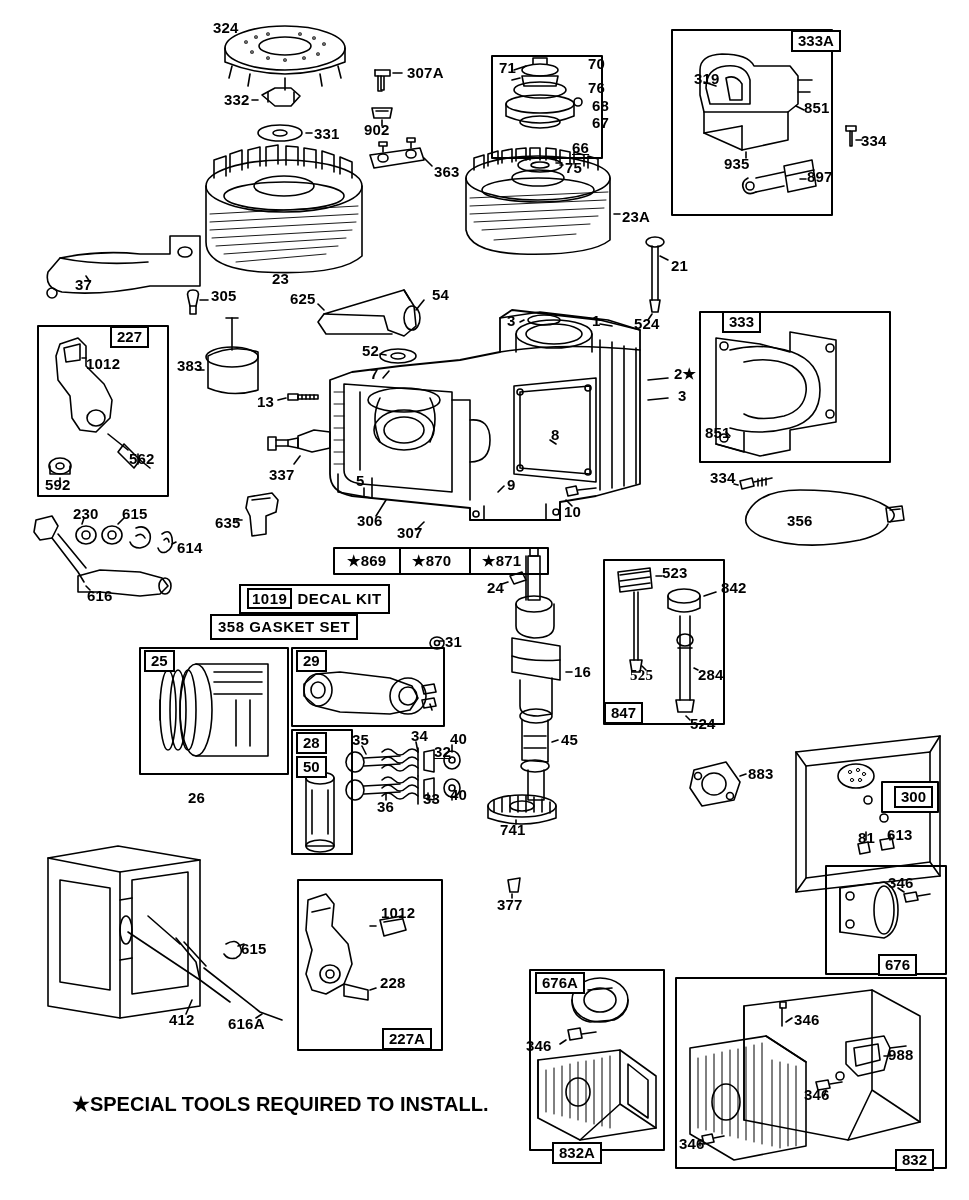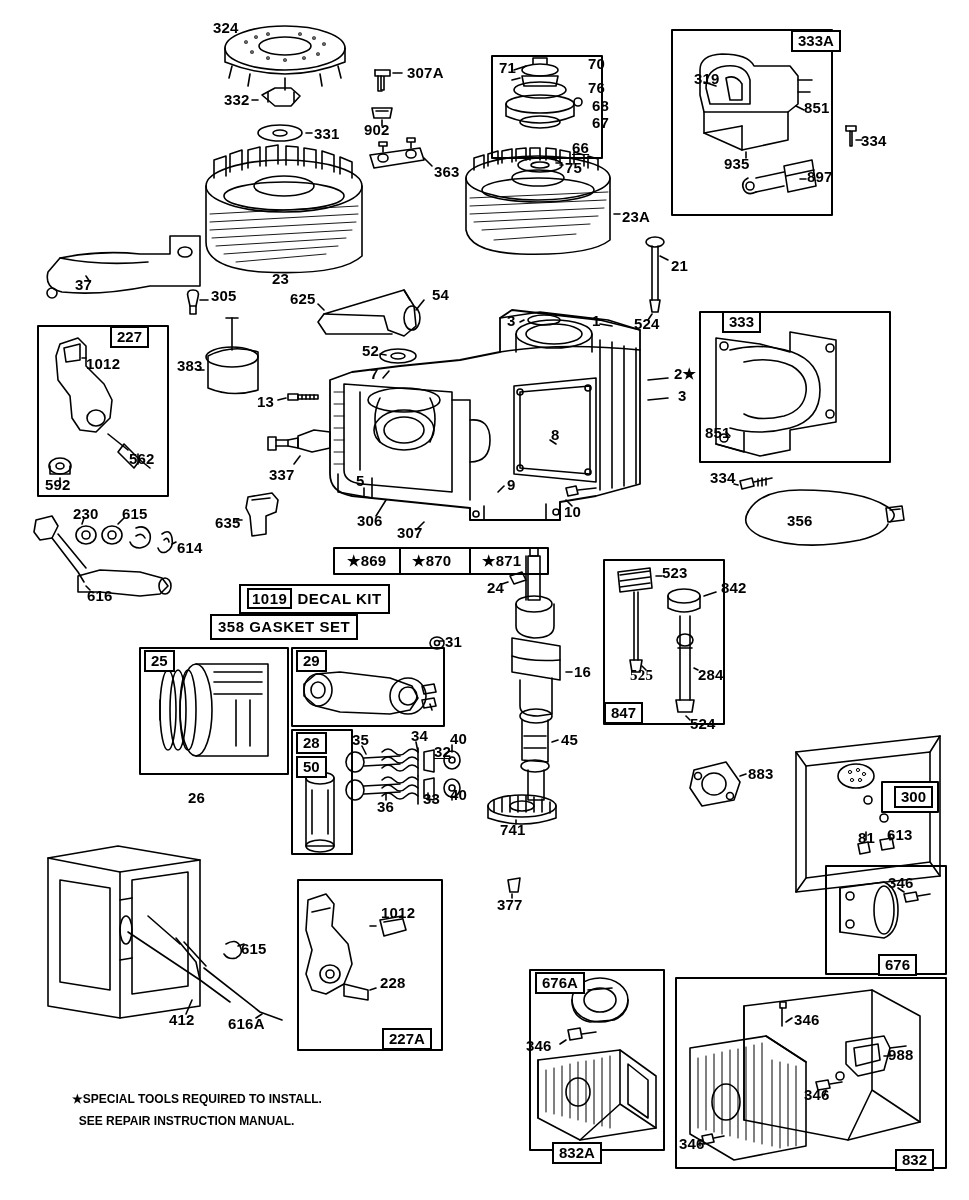--- a/index.html
+++ b/index.html
@@ -41,21 +41,21 @@
     color: #000;
     border: 2px solid #000;
     padding: 1px 5px 2px 5px;
     background: #fff;
     line-height: 1;
     white-space: nowrap;
   }
   .note {
     position: absolute;
     font-family: "Liberation Sans", sans-serif;
-    font-size: 12px;
+    font-size: 20px;
     font-weight: bold;
     color: #000;
     line-height: 1.25;
     white-space: pre;
   }
   .kitbox {
     position: absolute;
     border: 2px solid #000;
     background: #fff;
     font-family: "Liberation Sans", sans-serif;
@@ -778,15 +778,14 @@
   <div class="lbl" style="left:482px;top:553px;">★871</div>
 
   <div class="kitbox" style="left:239px;top:584px;">
     <span class="num">1019</span><span>DECAL KIT</span>
   </div>
   <div class="kitbox" style="left:210px;top:614px;">
     <span>358</span>&nbsp;<span>GASKET SET</span>
   </div>
 
   <div class="note" style="left:72px;top:1092px;">★SPECIAL TOOLS REQUIRED TO INSTALL.</div>
-  <div class="note" style="left:72px;top:1114px;">  SEE REPAIR INSTRUCTION MANUAL.</div>
 
 </div>
 
 </body></html>

